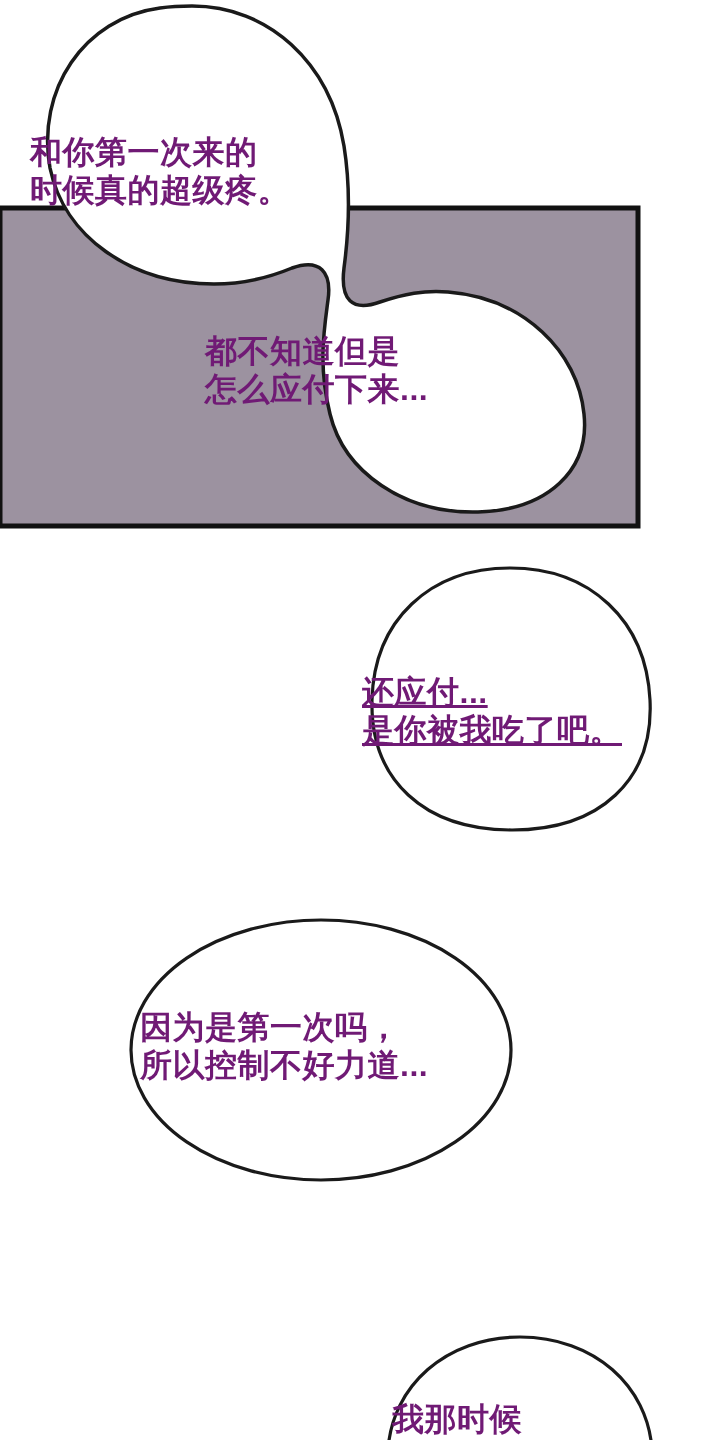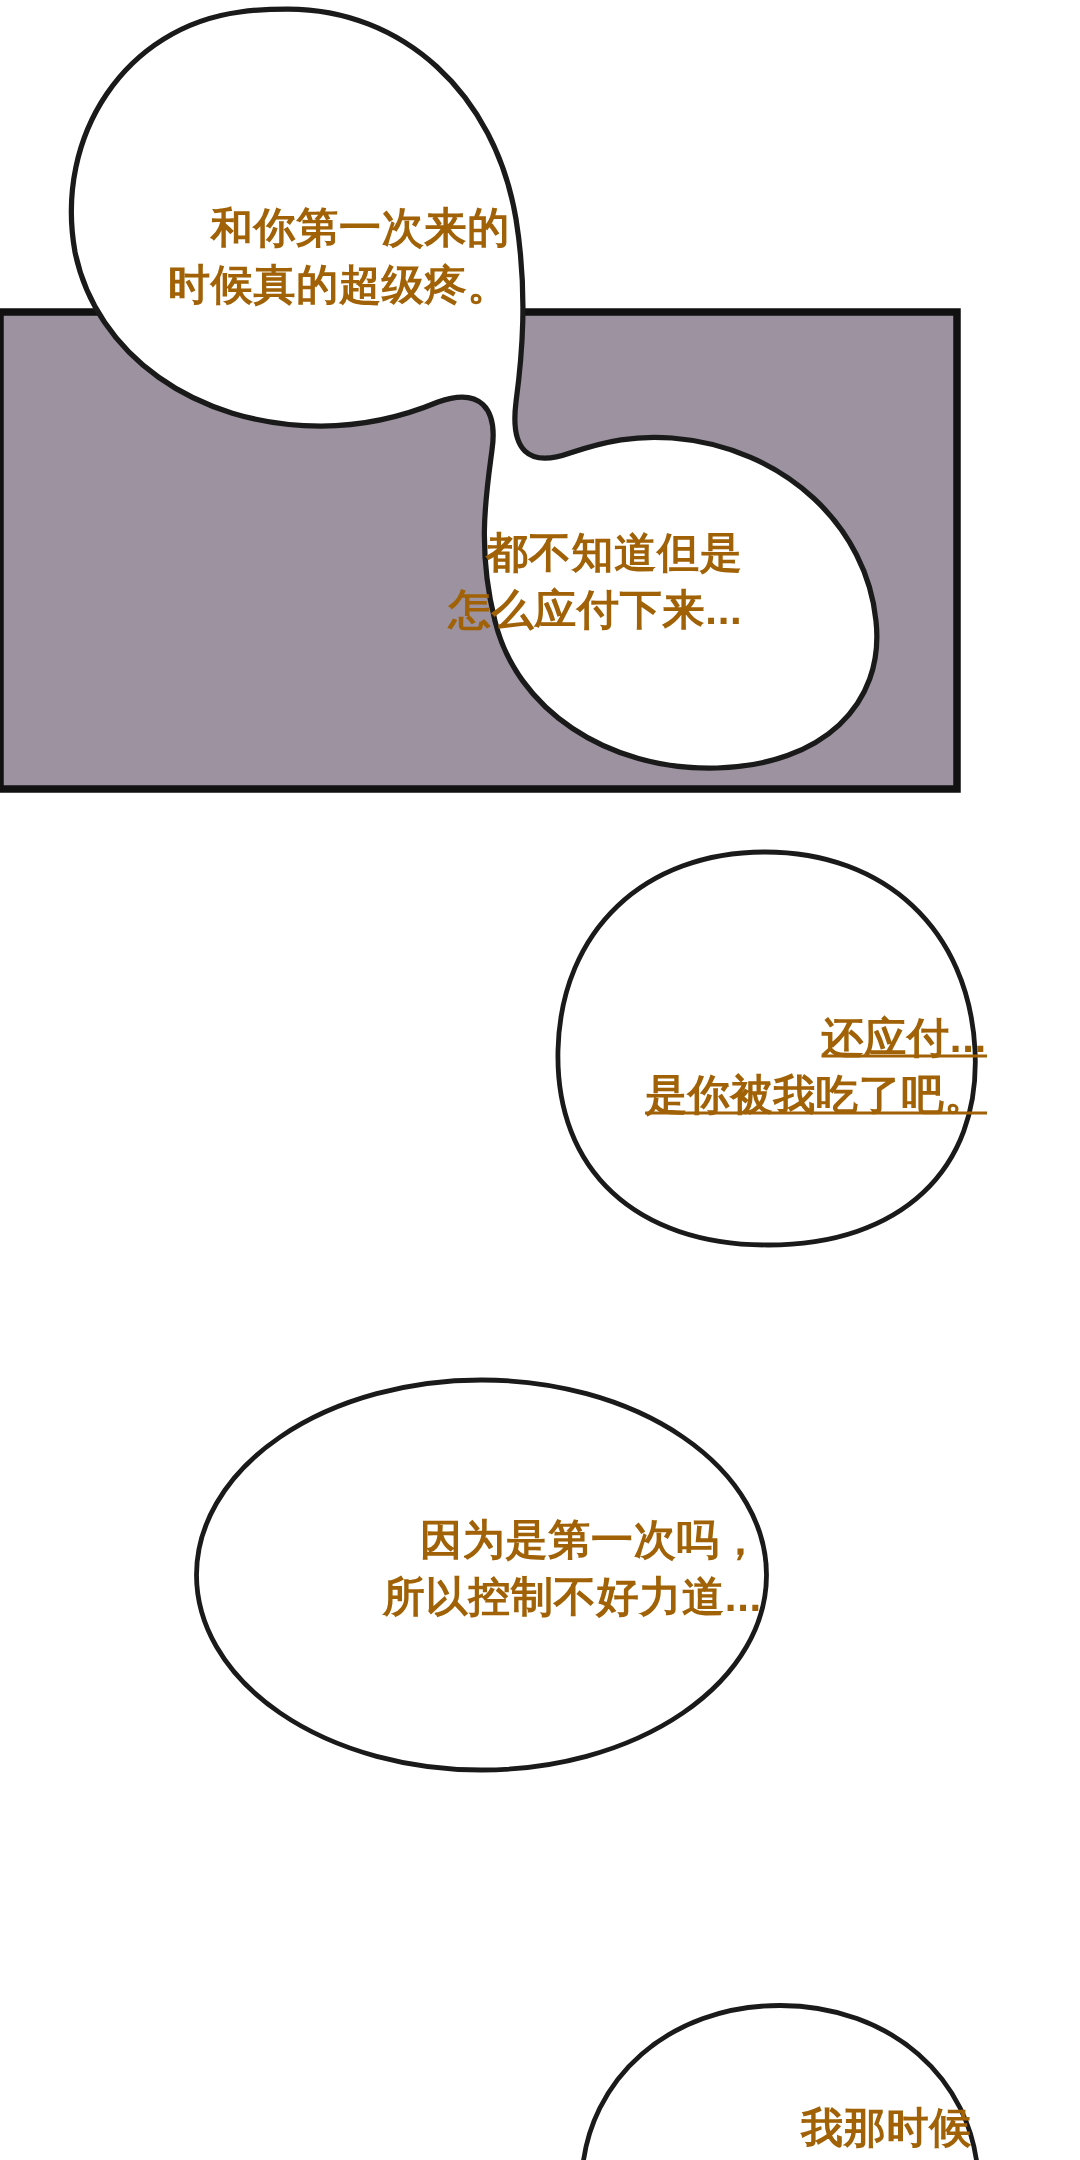--- a/index.html
+++ b/index.html
@@ -23,38 +23,38 @@
     top: 0;
     width: 720px;
     height: 1440px;
   }
   .panel-layer > svg {
     display: block;
   }
   
   .bubble-text {
     position: absolute;
-    text-align: right;
-    color: #a16207;
+    text-align: left;
+    color: #701a75;
     font-weight: 700;
     line-height: 38px;
-    font-size: 28px;
+    font-size: 32px;
     letter-spacing: 0.5px;
     white-space: pre-line;
     -webkit-font-smoothing: antialiased;
     pointer-events: none;
   }
   #bubble1-text {
     left: 30px;
     top: 133px;
     width: 310px;
   }
   #bubble2-text {
     left: 205px;
-    top: 350px;
+    top: 332px;
     width: 290px;
   }
   #bubble3-text {
     left: 362px;
     top: 673px;
     width: 296px;
     text-decoration: underline;
   }
   #bubble4-text {
     left: 140px;

